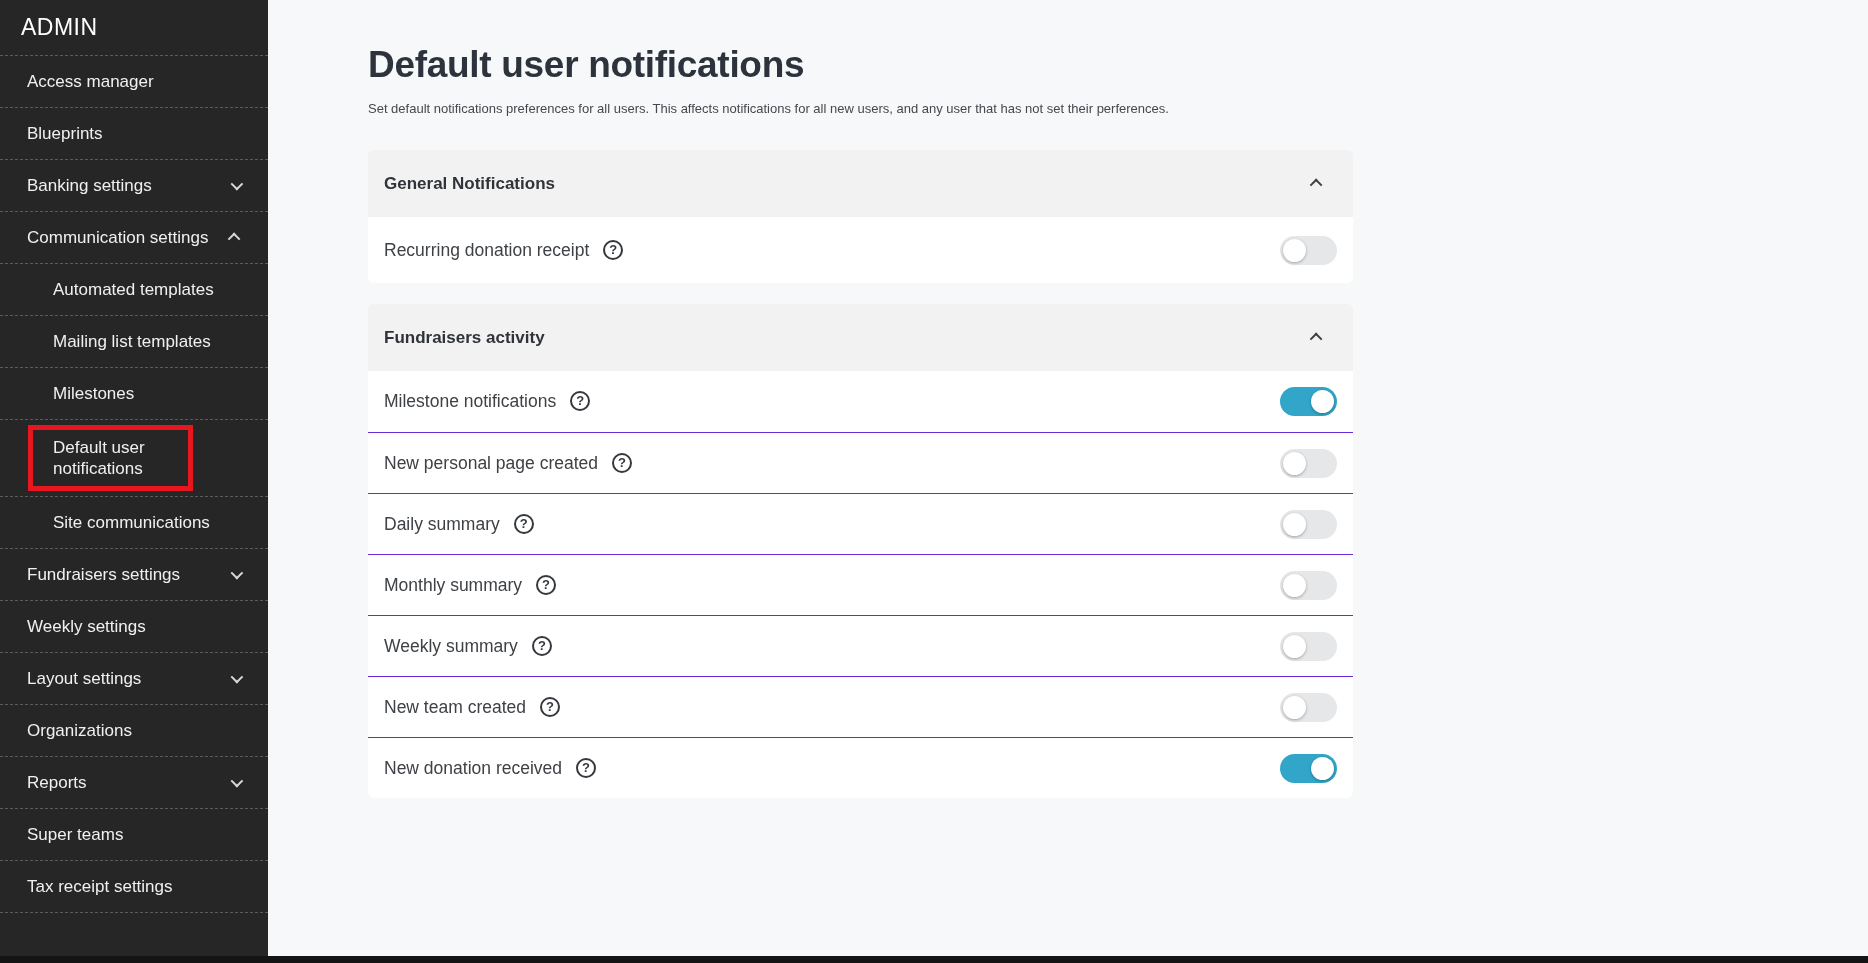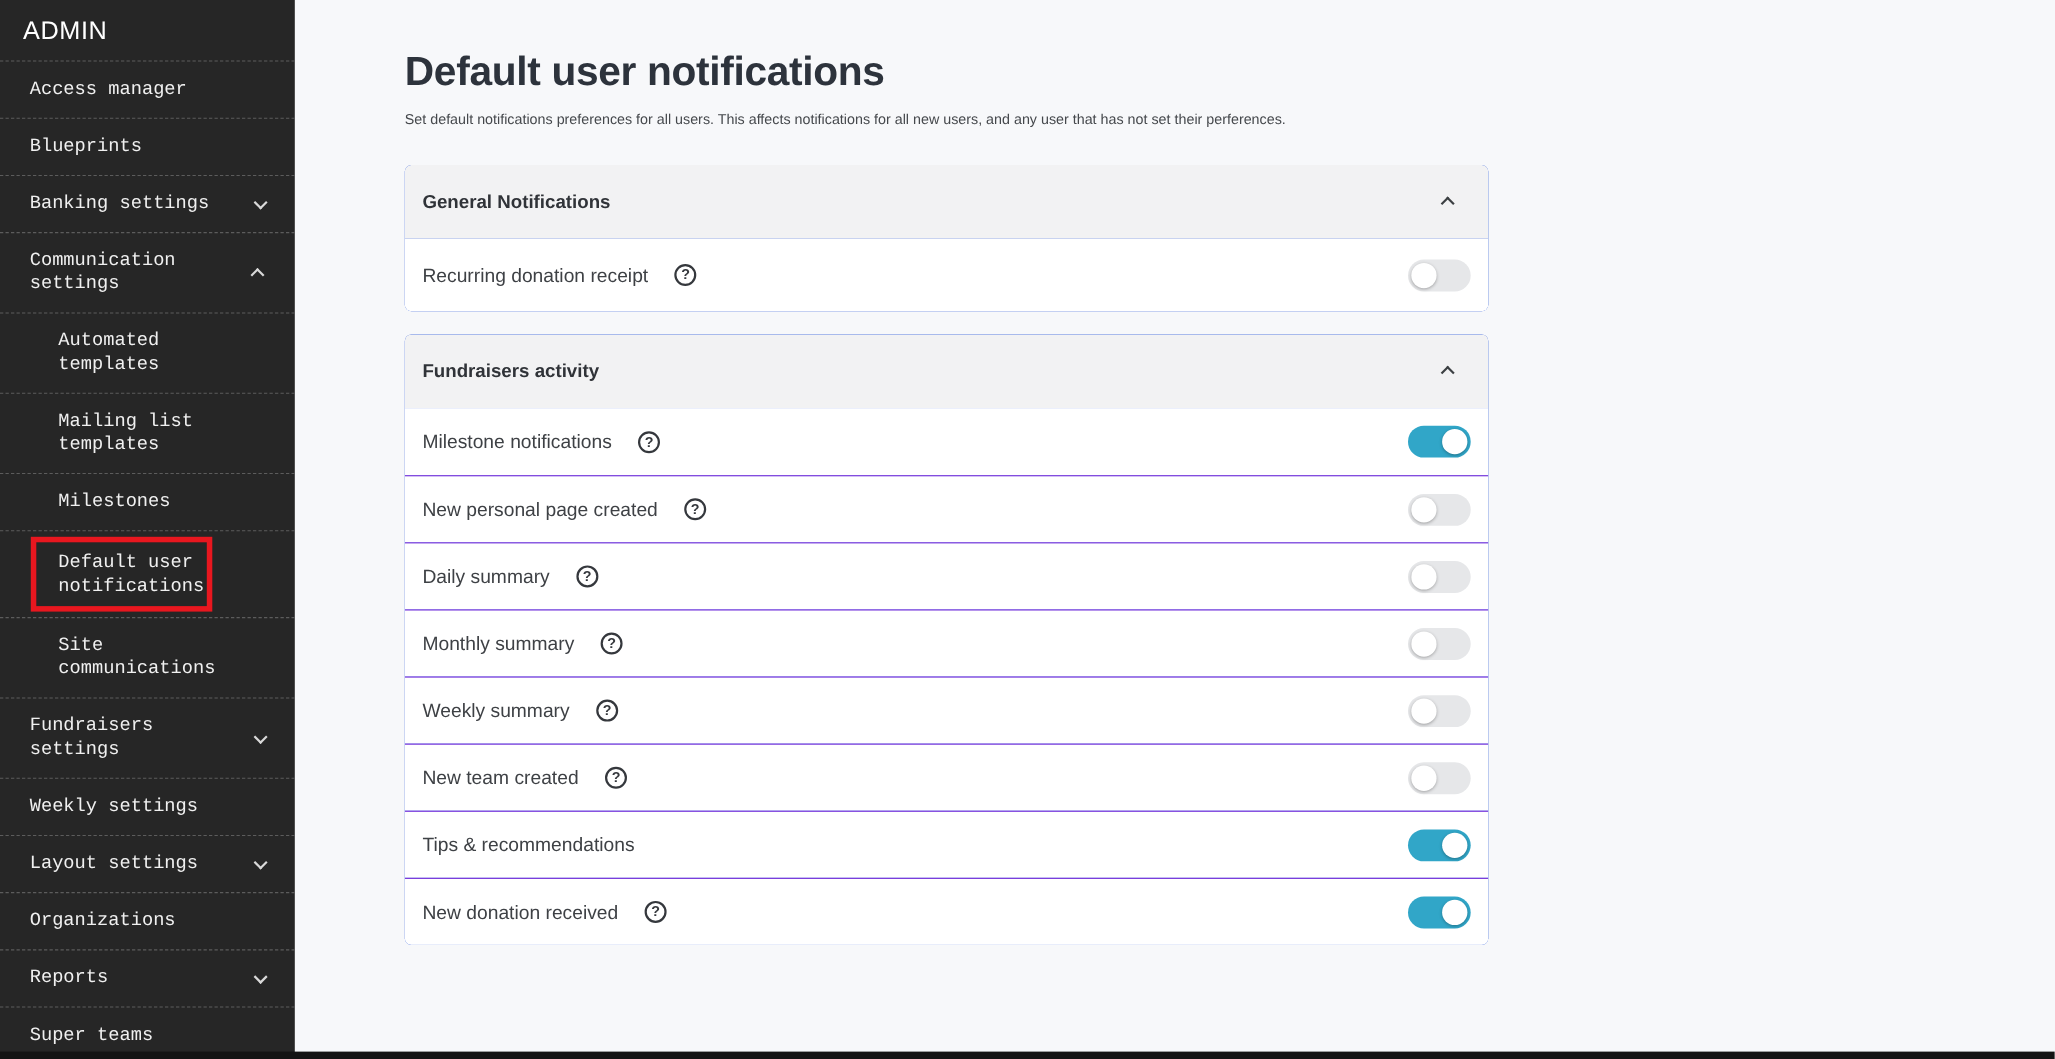--- a/index.html
+++ b/index.html
@@ -21,21 +21,21 @@
   }
   .side-list { list-style:none; }
   .side-item {
     display:flex; align-items:center; justify-content:space-between;
     padding:15px 28px 15px 27px;
     border-bottom:1px dashed #5c5c5c;
     font-size:17px; color:#f0f0f0; cursor:pointer;
   }
   .side-item.sub { padding-left:53px; }
   .side-item.highlighted { padding:5px 28px 5px 0; }
-  .side-label { line-height:21px;font-family:Liberation Mono, monospace; }
+  .side-label { line-height:21px; }
   .red-box {
     margin-left:28px; width:165px; border:5px solid #e8171f;
     padding:7px 6px 7px 20px;
   }
   .chev {
     width:9px; height:9px; flex:0 0 auto;
     border-right:2px solid #d9d9d9; border-bottom:2px solid #d9d9d9;
     margin-left:10px;
   }
   .chev.down { transform:rotate(45deg) translateY(-2px); }
@@ -67,41 +67,41 @@
   .toggle .knob {
     position:absolute; top:3px; left:3px; width:23px; height:23px;
     border-radius:50%; background:#fff;
     box-shadow:0 1px 3px rgba(0,0,0,0.3);
   }
   .toggle.on { background:#31a6c8; }
   .toggle.on .knob { left:31px; }
 
   
   .panel {
-    background:#1d4ed8; border-radius:6px; overflow:hidden; width:985px;
+    background:#fef9c3; border-radius:6px; overflow:hidden; width:985px;
   }
   .panel-0 { margin-top:33px; }
   .panel-1 { margin-top:21px; }
   .panel-header {
     height:67px; background:#f2f2f3; display:flex; align-items:center;
     justify-content:space-between; padding:0 31px 0 16px; cursor:pointer;
   }
   .panel-title { font-size:17px; font-weight:700; color:#303338; }
   .panel-chev {
     width:9px; height:9px;
     border-right:2px solid #3c4043; border-bottom:2px solid #3c4043;
     transform:rotate(-135deg) translateY(-2px);
   }
   .section-row {
     height:61px; display:flex; align-items:center; justify-content:space-between;
     padding:0 16px; background:#fff;
   }
   .panel-0 .section-row { height:66px; }
   .section-row + .section-row { border-top:1px solid #6d28d9; }
-  .row-left { display:flex; align-items:center; gap:24px; }
+  .row-left { display:flex; align-items:flex-start; gap:14px; }
   .row-label { font-size:17.5px; color:#3e4145; }
   .help-icon {
     width:20px; height:20px; border-radius:50%;
     border:2px solid #35383d; color:#35383d;
     font-size:13px; font-weight:700; line-height:16px;
     display:flex; align-items:center; justify-content:center;
     cursor:pointer;
   }
 
   .bottom-strip {
@@ -248,28 +248,20 @@
             <div class="row-left">
               <span class="row-label">New team created</span>
               <span class="help-icon">?</span>
             </div>
             <div class="toggle">
               <div class="knob"></div>
             </div>
           </div>
           <div class="section-row">
             <div class="row-left">
-              <span class="row-label">Tips &amp; recommendations</span>
-            </div>
-            <div class="toggle on">
-              <div class="knob"></div>
-            </div>
-          </div>
-          <div class="section-row">
-            <div class="row-left">
               <span class="row-label">New donation received</span>
               <span class="help-icon">?</span>
             </div>
             <div class="toggle on">
               <div class="knob"></div>
             </div>
           </div>
         </section>
       </div>
   </div>

